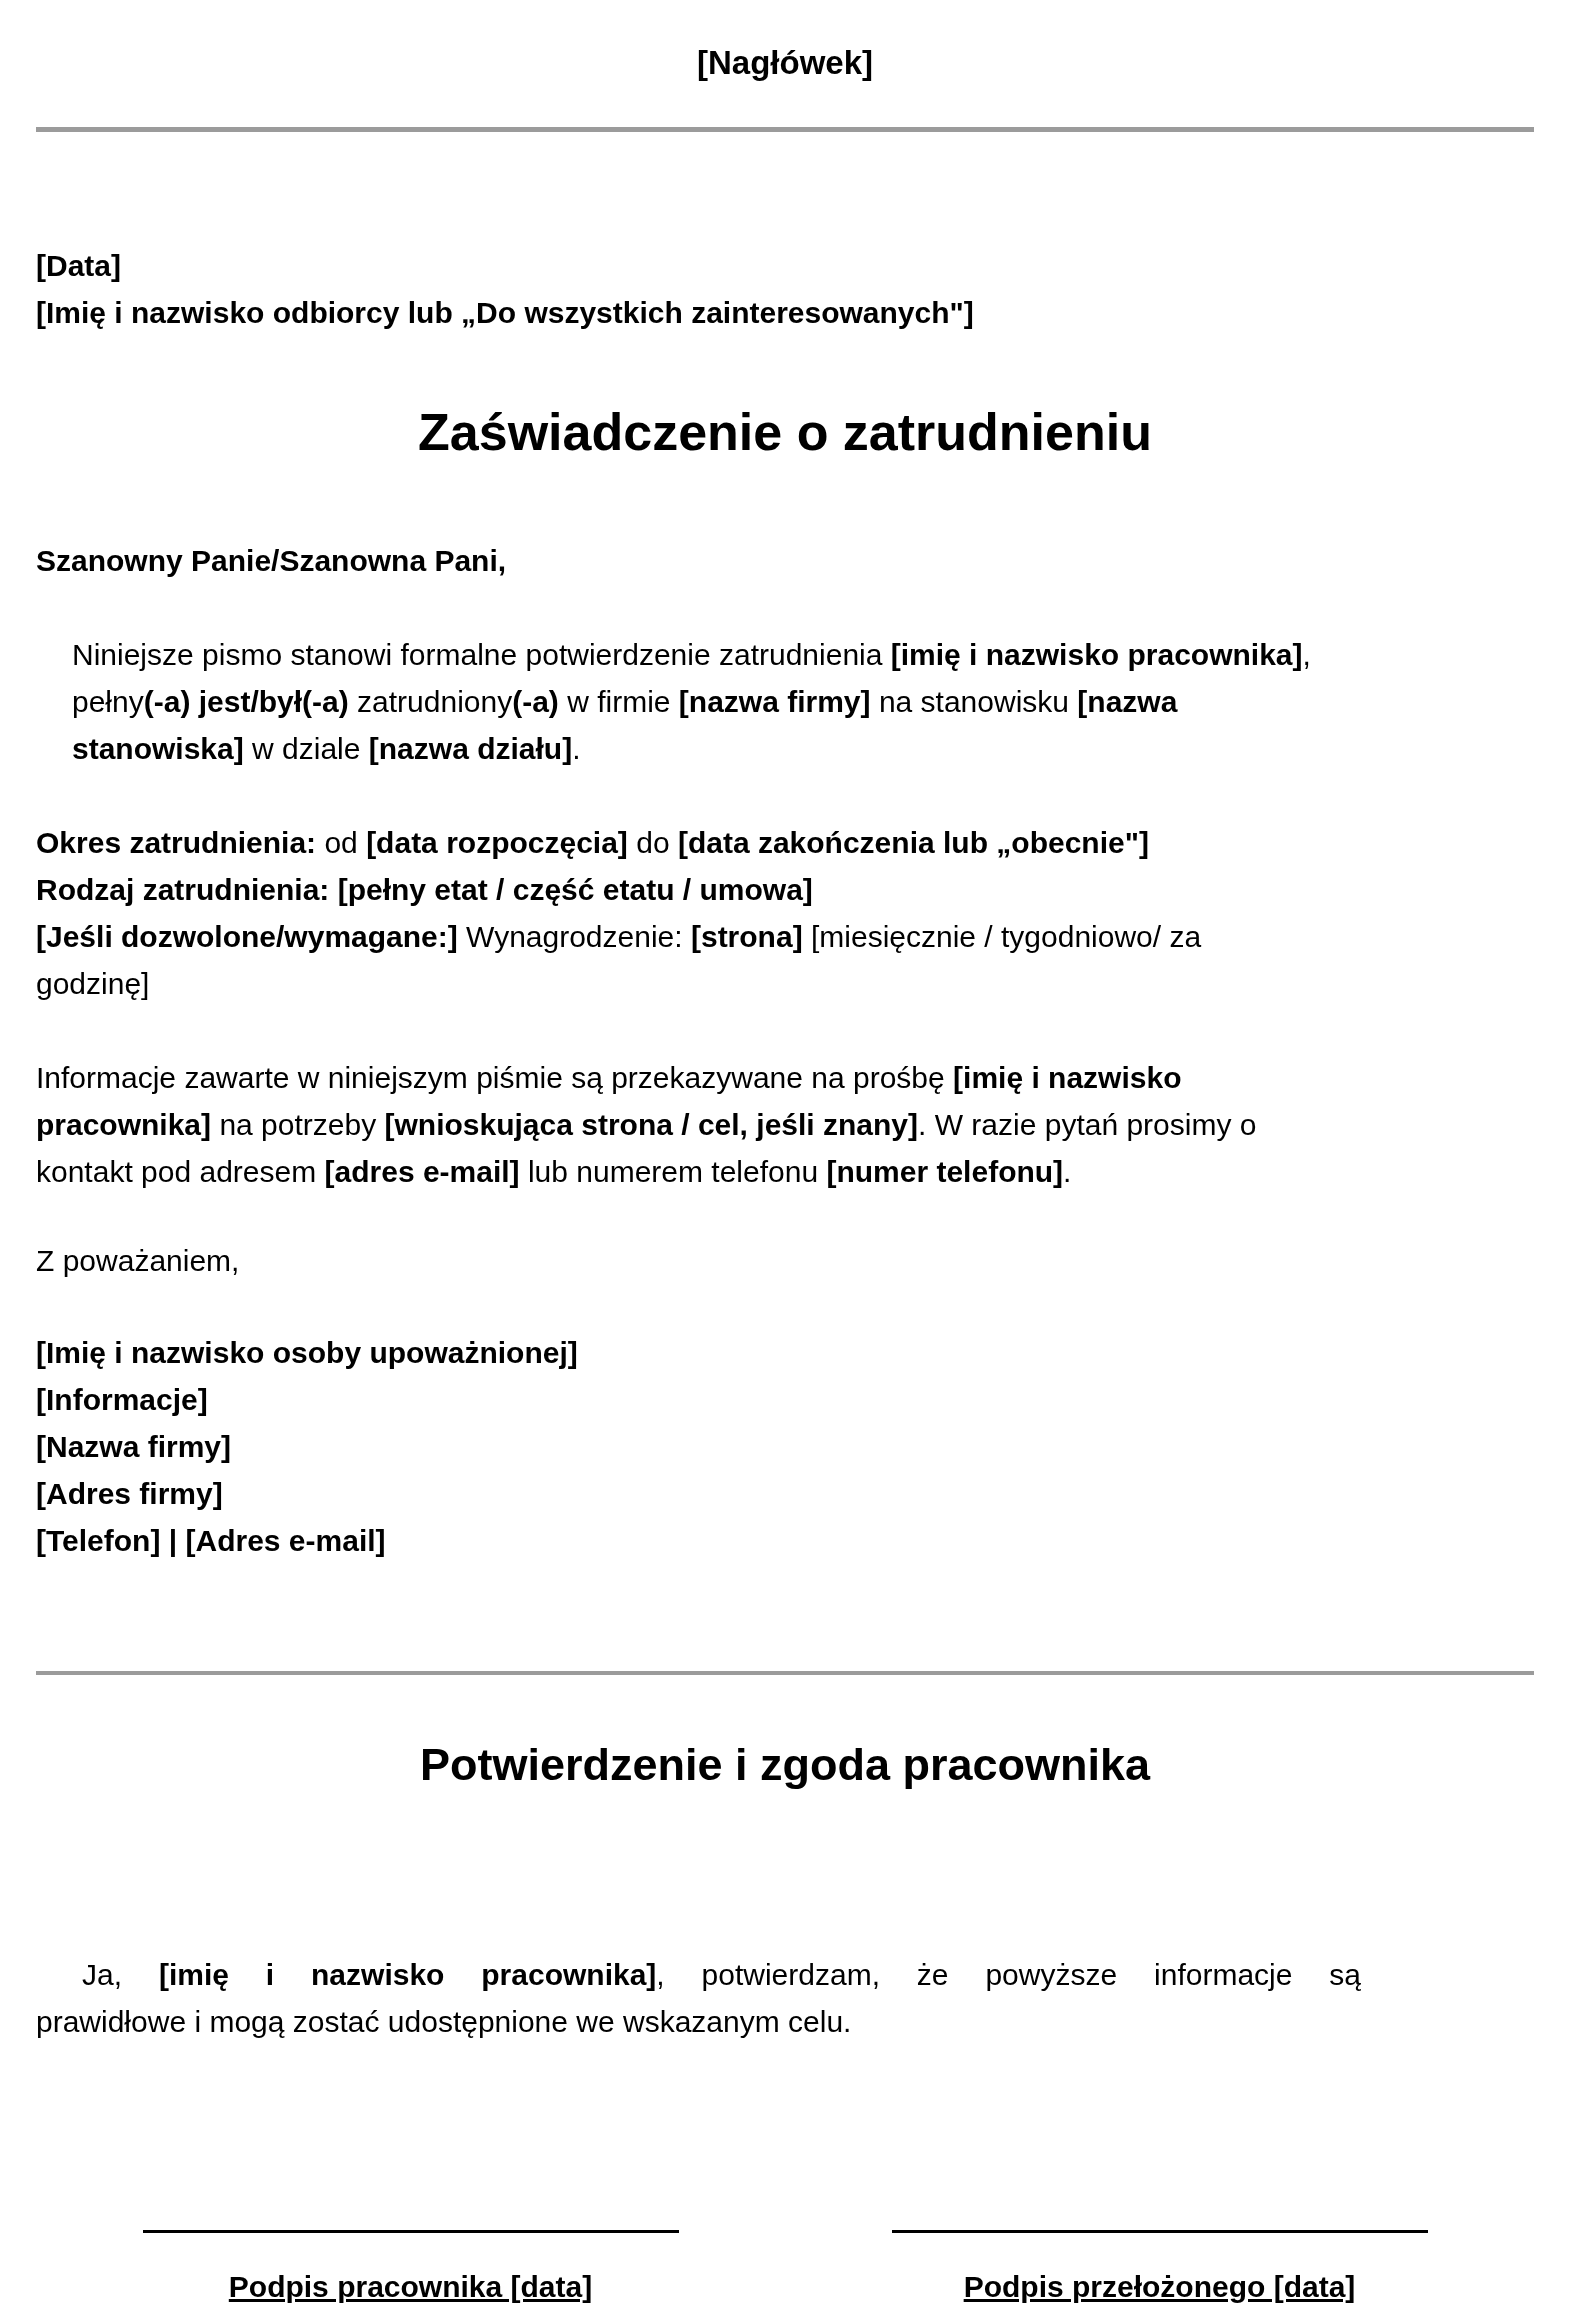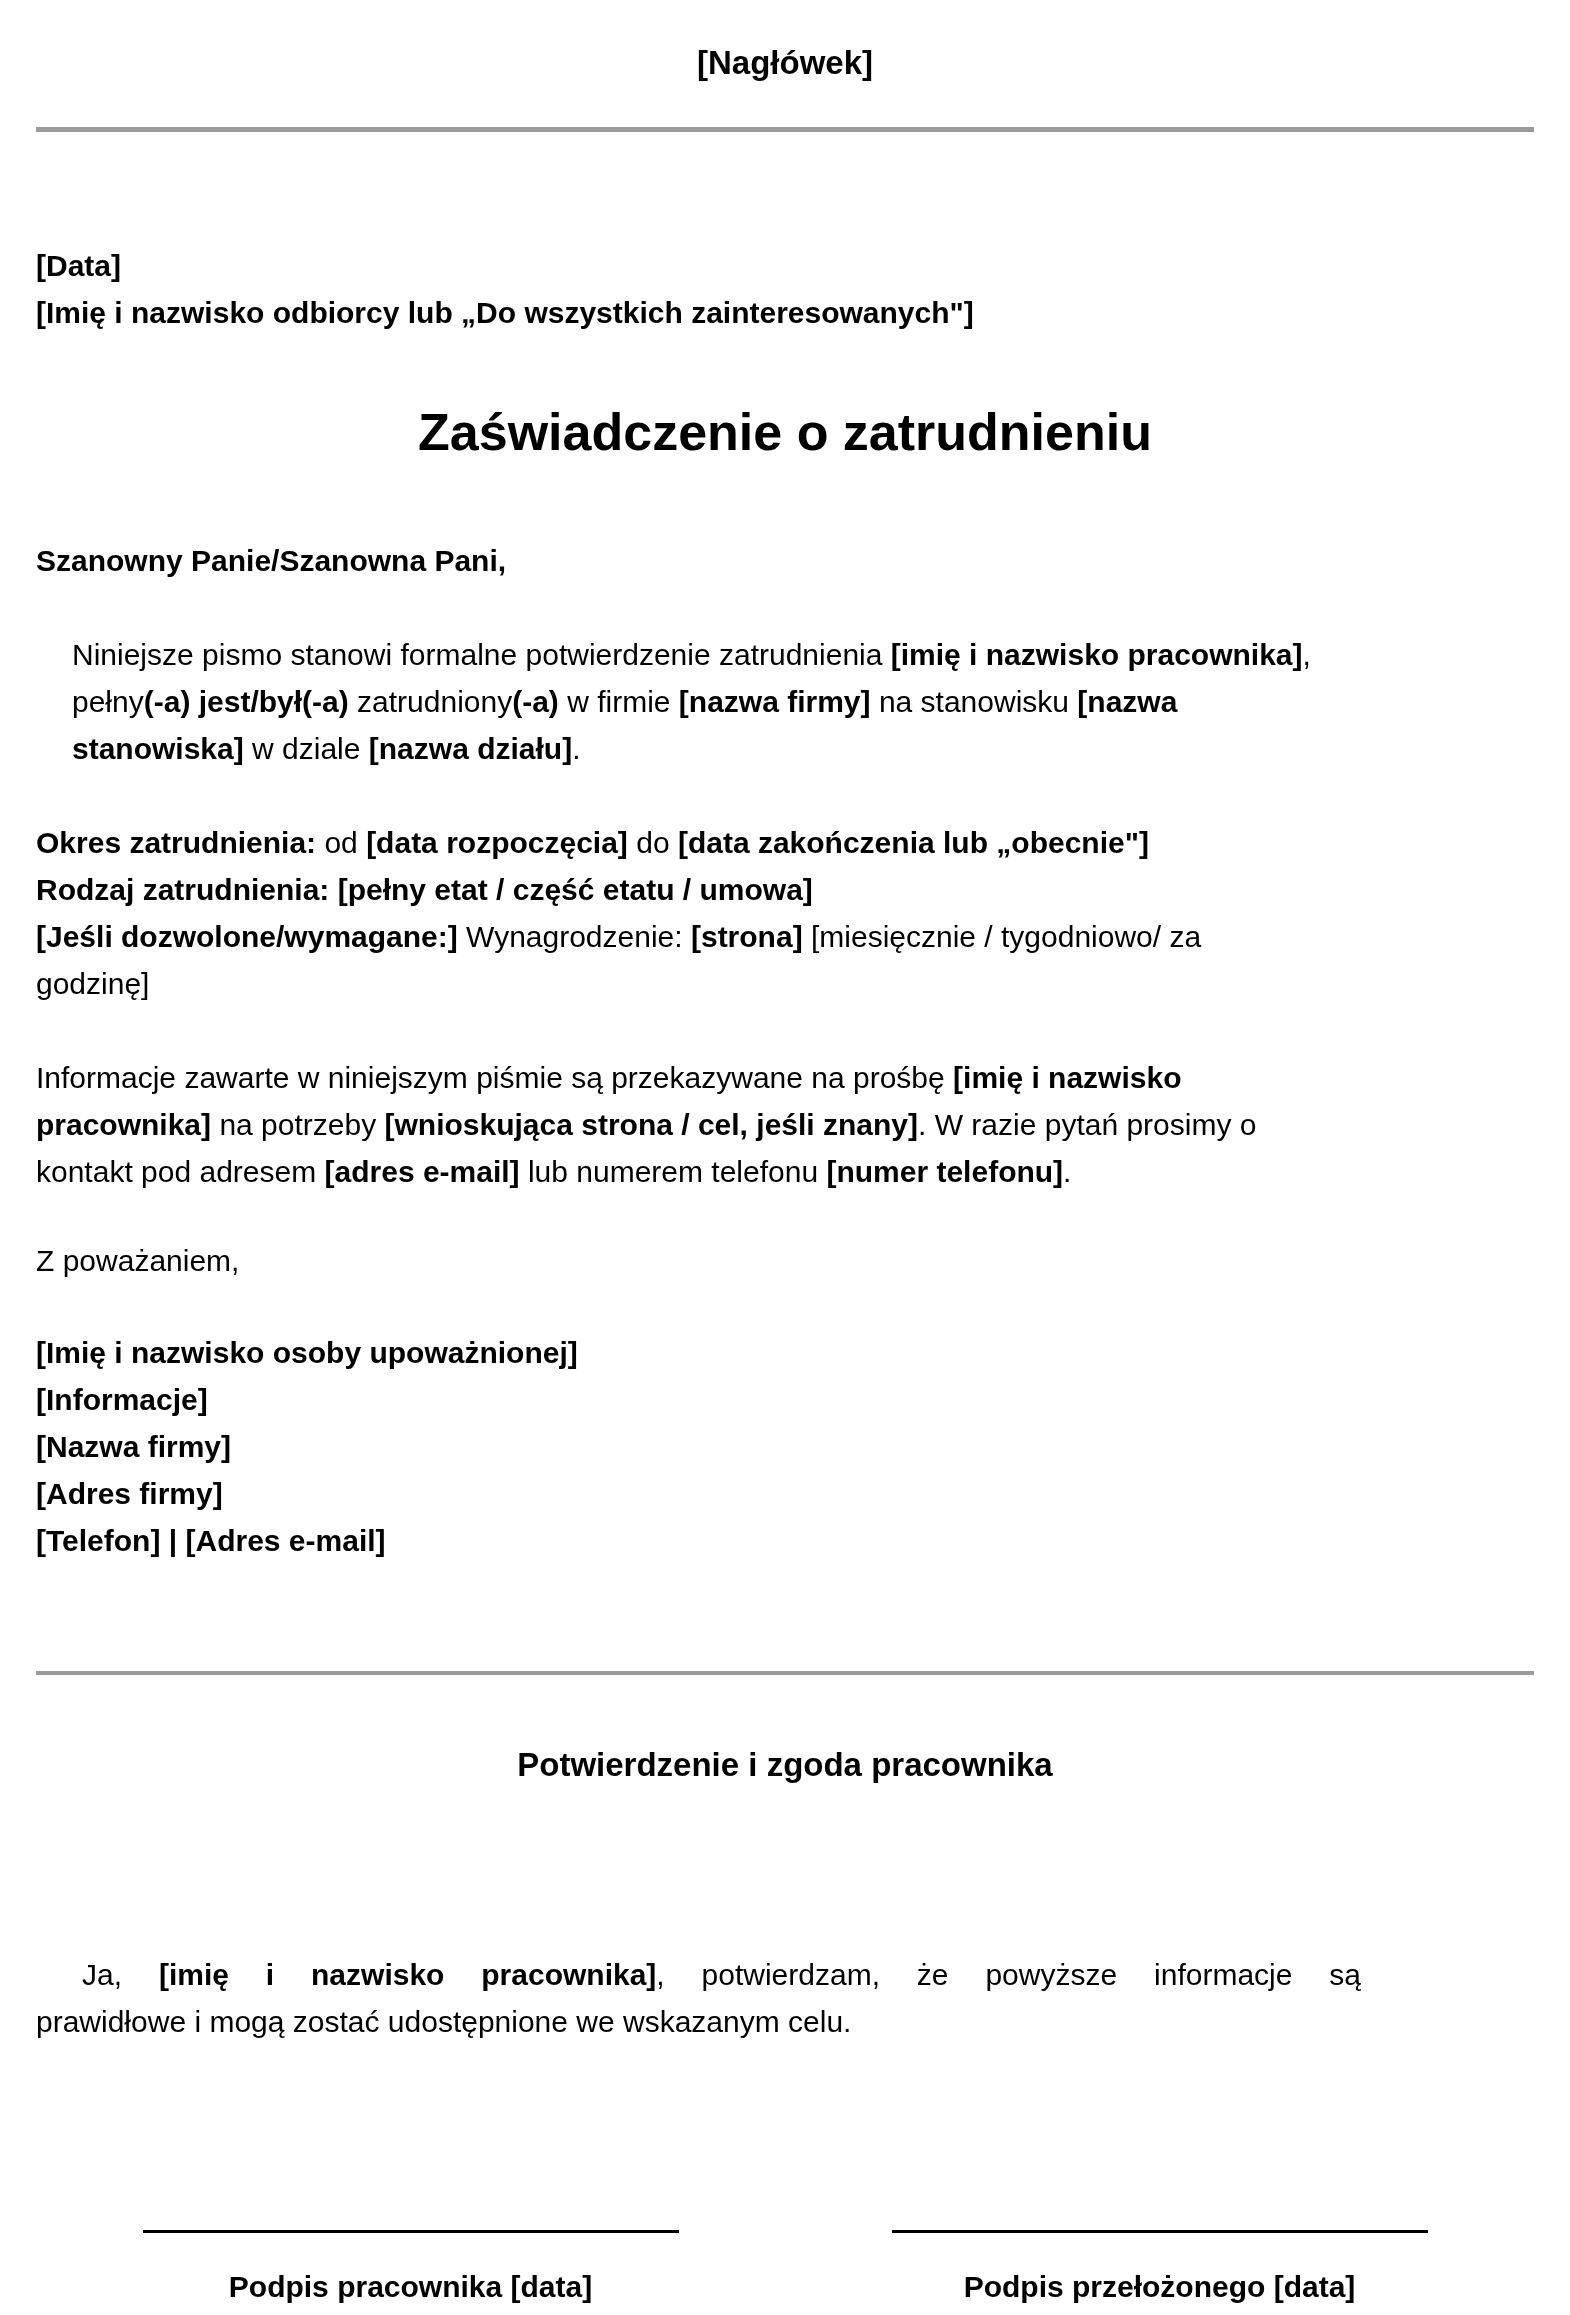--- a/index.html
+++ b/index.html
@@ -41,30 +41,31 @@
     text-align:center;
   }
   .salutation{margin-top:74px;}
   .para-intro{margin-top:47px;margin-left:36px;}
   .para-details{margin-top:47px;}
   .para-request{margin-top:47px;}
   .closing{margin-top:42px;}
   .sender{margin-top:45px;}
   .section-heading{
     margin:69px 0 0 0;
-    font-size:33px;
+    font-size:45px;
     line-height:42px;
     font-weight:700;
     text-align:center;
   }
   .consent{margin-top:165px;width:1325px;}
   .signatures{
     margin-top:185px;
     display:flex;
     width:100%;
+    text-decoration:underline;
   }
   .sig{
     flex:1;
     display:flex;
     flex-direction:column;
     align-items:center;
   }
   .sig-line{
     width:536px;
     height:0;

